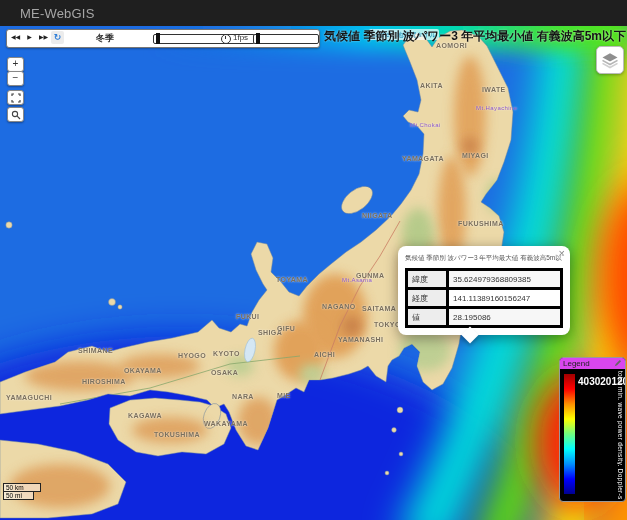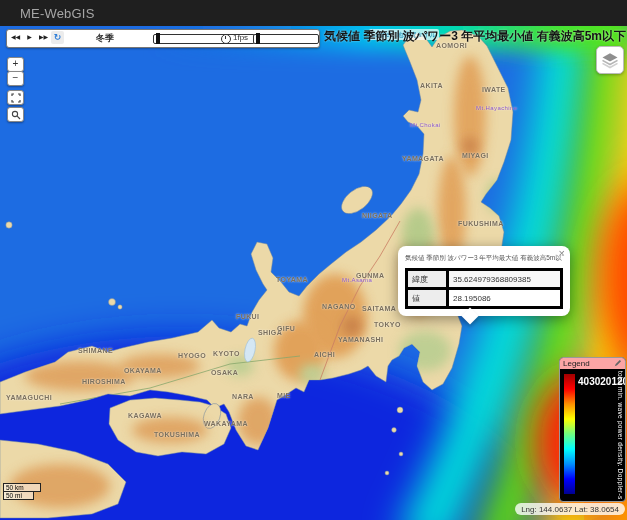--- a/index.html
+++ b/index.html
@@ -67,21 +67,21 @@
   .popup-table{border-collapse:collapse;width:100%;margin-top:5px;}
   .popup-table td{border:3px solid #000000;font-size:8px;color:#333;padding:2.5px 4px;}
   .popup-table td.k{width:30px;background:#ededed;}
   .popup-table tr:nth-child(odd) td.v{background:#f7f7f7;}
   .popup-tip{position:absolute;left:66px;bottom:-6px;width:12px;height:12px;background:#fff;
           transform:rotate(45deg);box-shadow:2px 2px 4px rgba(0,0,0,.2);}
 
   
   .legend{position:absolute;left:559px;top:331px;width:65px;height:143px;border:1px solid #999;
           border-radius:4px;overflow:hidden;background:#000;}
-  .legend-header{height:11px;background:#fca5a5;display:flex;justify-content:space-between;
+  .legend-header{height:11px;background:#d946ef;display:flex;justify-content:space-between;
           align-items:center;padding:0 3px;font-size:8px;color:#222;}
   .legend-body{position:relative;height:132px;}
   .legend-colorbar{position:absolute;left:4px;top:5px;width:11px;height:120px;}
   .legend-ticks{position:absolute;left:18px;top:8px;height:130px;display:flex;flex-direction:row;
           justify-content:space-between;font-size:10px;font-weight:700;color:#fff;}
   .legend-ticks .tick{line-height:10px;}
   .legend-axis-label{position:absolute;right:1px;top:2px;height:128px;writing-mode:vertical-rl;
           font-size:6.5px;color:#fff;overflow:hidden;letter-spacing:.3px;white-space:nowrap;}
 
   
@@ -264,20 +264,24 @@
   <div class="popup">
     <span class="popup-close">×</span>
     <div class="popup-title">気候値 季節別 波パワー3 年平均最大値 有義波高5m以下</div>
     <table class="popup-table">
       <tbody>
           <tr>
             <td class="k">緯度</td>
             <td class="v">35.624979368809385</td>
           </tr>
           <tr>
+            <td class="k">経度</td>
+            <td class="v">141.11389160156247</td>
+          </tr>
+          <tr>
             <td class="k">値</td>
             <td class="v">28.195086</td>
           </tr>
         </tbody>
     </table>
     <div class="popup-tip"></div>
   </div>
 
   <div class="legend">
     <div class="legend-header">
@@ -298,15 +302,14 @@
           <div class="tick">0</div>
         </div>
       <div class="legend-axis-label">total min. wave power density. Doppler-shift</div>
     </div>
   </div>
 
   <div class="scale">
     <div class="km">50 km</div>
     <div class="mi">50 mi</div>
   </div>
-  <div class="coords-pill">Lng: 144.0637 Lat: 38.0654</div>
 
 </div>
 
 </body></html>

